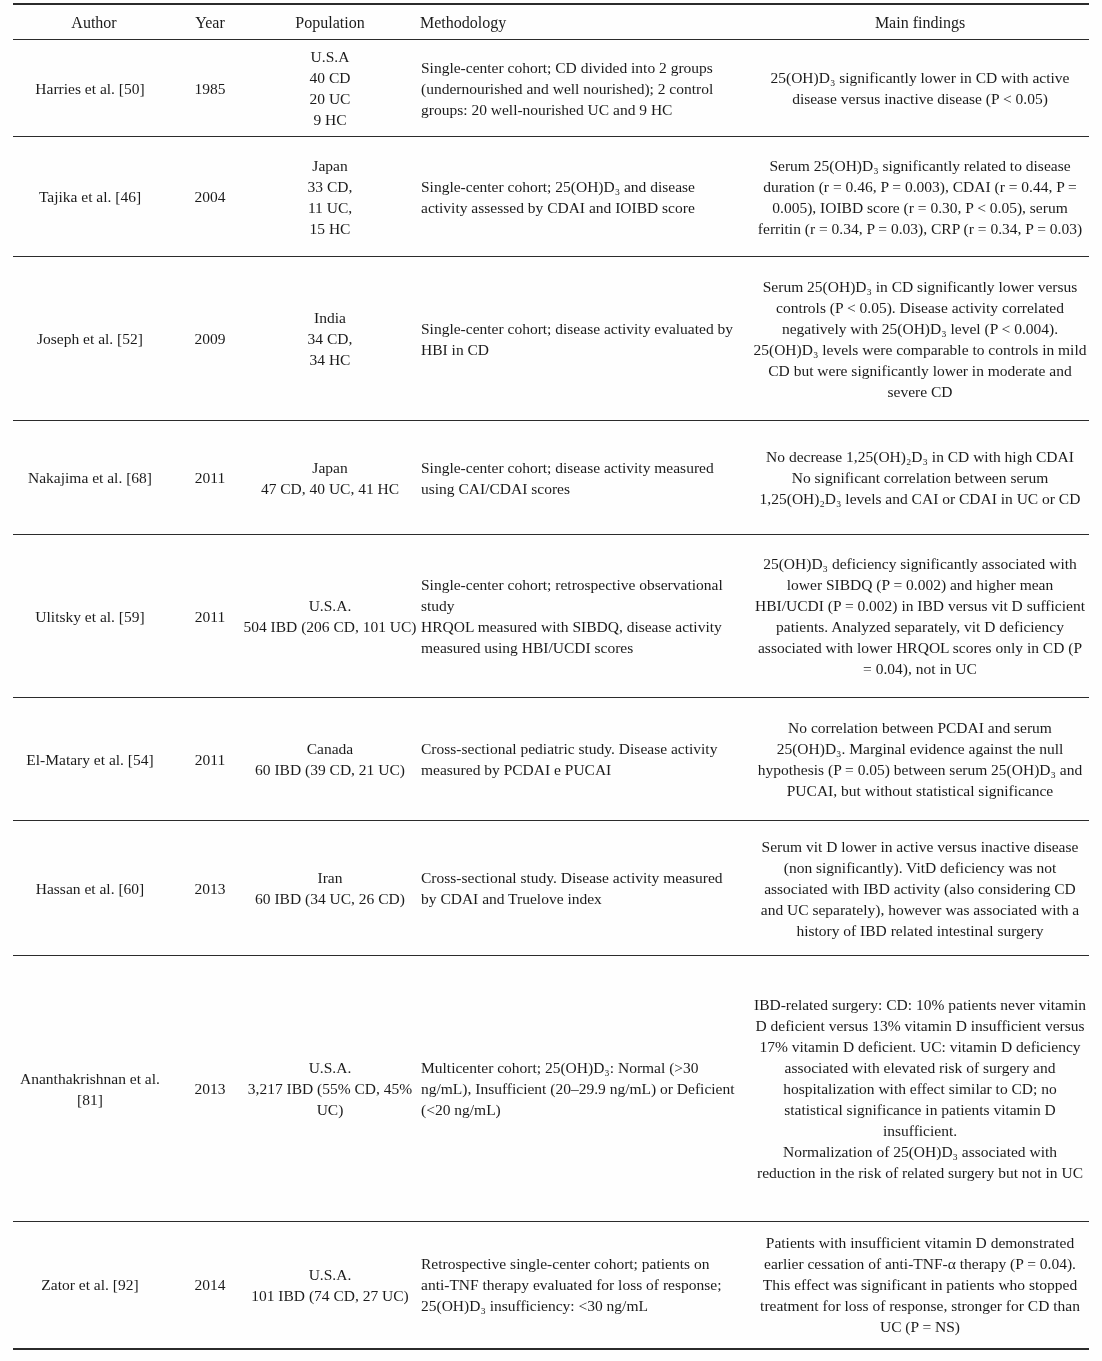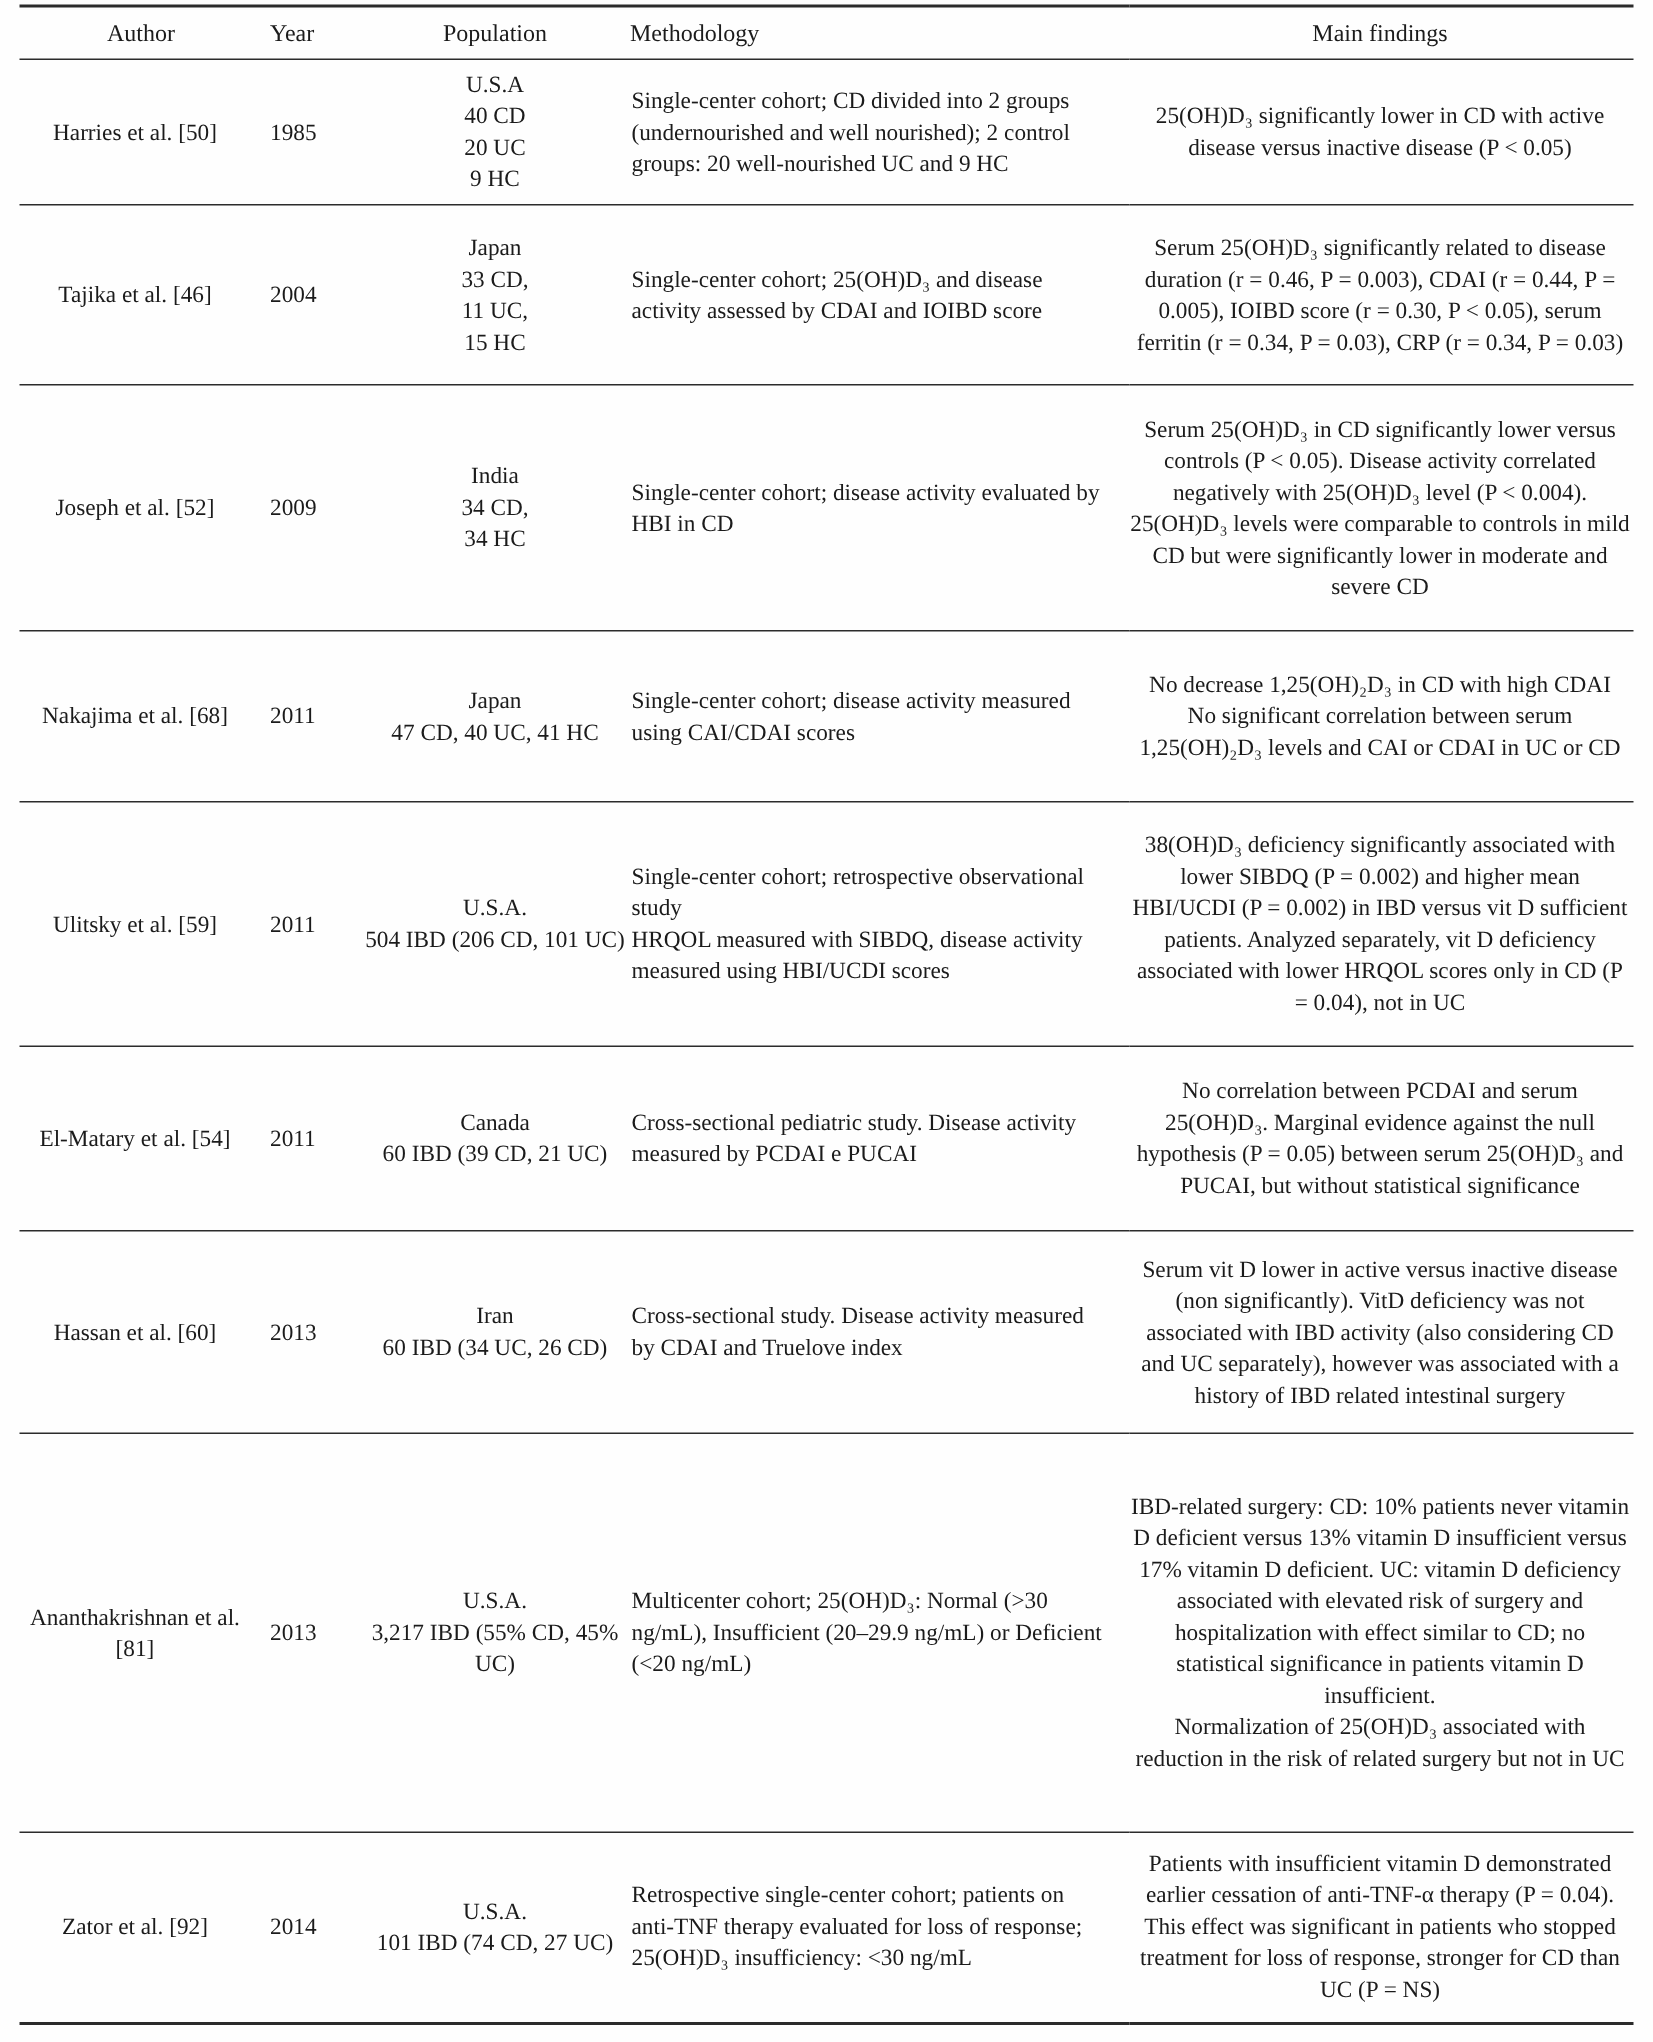--- a/index.html
+++ b/index.html
@@ -36,21 +36,21 @@
   }
   tbody td {
     vertical-align: middle;
     border-bottom: 1.2px solid #2b2b2b;
     padding: 6px 0;
   }
   tbody tr:last-child td { border-bottom: 2.2px solid #2b2b2b; }
 
   
   .col-author      { text-align: center;  padding-left: 5px;  }
-  .col-year        { text-align: left;  padding-left: 10px; margin-top: 40px; }
+  .col-year        { text-align: center;  padding-left: 10px; margin-top: 40px; }
   .col-population  { text-align: center; }
   .col-methodology { text-align: left;  padding-right: 12px; }
   .col-findings    { text-align: center;  padding-right: 2px;  }
   td.col-author    { padding-right: 8px; }
   td.col-methodology { padding-left: 1px; }
 
   
   tbody tr:nth-child(1) { height: 93px; }
   tbody tr:nth-child(2) { height: 120px; }
   tbody tr:nth-child(3) { height: 164px; }
@@ -172,21 +172,21 @@
           </td>
           <td class="col-population">
             <div class="cell-line">U.S.A.</div>
             <div class="cell-line">504 IBD (206 CD, 101 UC)</div>
           </td>
           <td class="col-methodology">
             <div class="cell-line">Single-center cohort; retrospective observational study</div>
             <div class="cell-line">HRQOL measured with SIBDQ, disease activity measured using HBI/UCDI scores</div>
           </td>
           <td class="col-findings">
-            <div class="cell-line">38(OH)D₃ deficiency significantly associated with lower SIBDQ (P = 0.002) and higher mean HBI/UCDI (P = 0.002) in IBD versus vit D sufficient patients. Analyzed separately, vit D deficiency associated with lower HRQOL scores only in CD (P = 0.04), not in UC</div>
+            <div class="cell-line">25(OH)D₃ deficiency significantly associated with lower SIBDQ (P = 0.002) and higher mean HBI/UCDI (P = 0.002) in IBD versus vit D sufficient patients. Analyzed separately, vit D deficiency associated with lower HRQOL scores only in CD (P = 0.04), not in UC</div>
           </td>
         </tr>
         <tr>
           <td class="col-author">
             <div class="cell-line">El-Matary et al. [54]</div>
           </td>
           <td class="col-year">
             <div class="cell-line">2011</div>
           </td>
           <td class="col-population">

